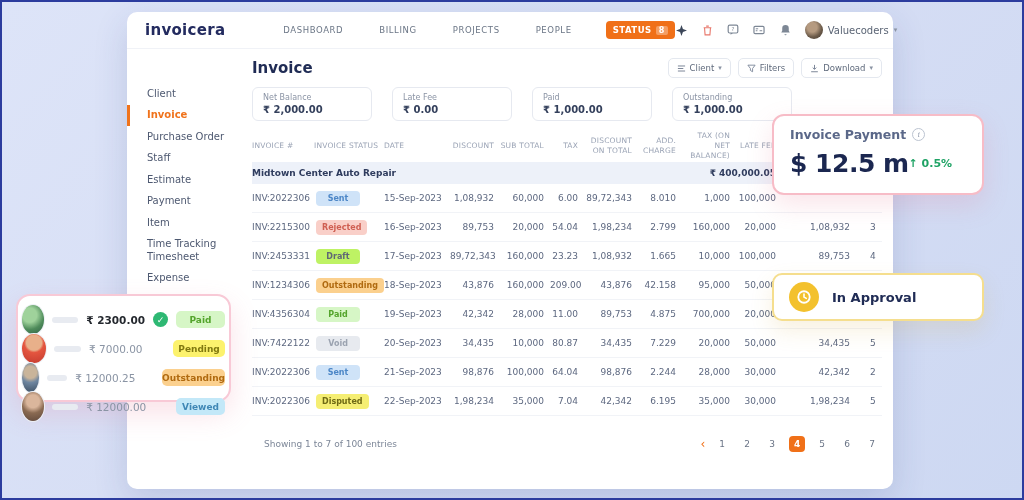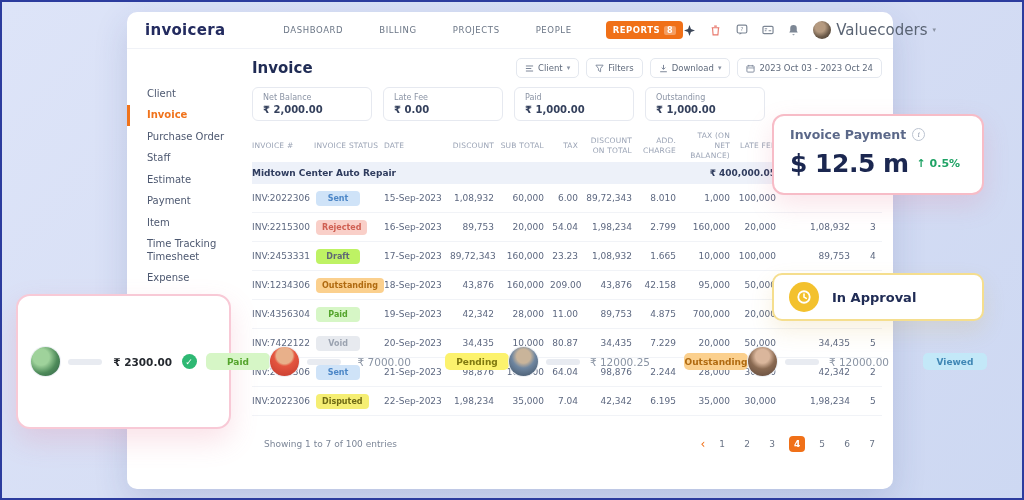--- a/index.html
+++ b/index.html
@@ -19,40 +19,40 @@
   .reports-btn { margin-left:34px; display:flex; align-items:center; gap:4px; background:#f07018;
                  color:#fff; font-size:8.5px; font-weight:700; letter-spacing:.5px;
                  padding:4px 7px; border-radius:4px; cursor:pointer; }
   .reports-badge { background:rgba(255,255,255,.32); border-radius:2px; padding:0 3px;
                    font-size:8px; }
   .nav-right { margin-left:auto; display:flex; align-items:center; gap:13px; }
   .nav-ico { width:13px; height:13px; display:flex; align-items:center; justify-content:center; cursor:pointer; }
   .user { display:flex; align-items:center; gap:5px; cursor:pointer; }
   .user-avatar { width:18px; height:18px; border-radius:50%;
                  background:radial-gradient(circle at 40% 35%,#b59a80 0 30%,#6c5b4a 60%,#3f352c); }
-  .user-name { font-size:15px; color:#5a6474; }
+  .user-name { font-size:10px; color:#5a6474; }
   .user-chev { font-size:7px; color:#8a93a3; }
   
   .content { display:flex; height:calc(100% - 37px); }
   .sidebar { width:118px; padding-top:34px; }
   .side-item { font-size:10px; color:#4d5870; padding:4.5px 8px 4.5px 17px;
                border-left:3px solid transparent; line-height:1.25; cursor:pointer; }
   .side-item.active { color:#f0731c; font-weight:700; border-left-color:#f0731c; }
   .main { flex:1; padding:8px 0 0 7px; position:relative; }
   .main-inner { width:630px; overflow:hidden; }
   
   .page-head { display:flex; align-items:center; justify-content:space-between; height:22px; }
   .page-title { font-size:15px; font-weight:700; color:#1f2b54; }
   .head-actions { display:flex; gap:7px; }
   .hbtn { display:flex; align-items:center; gap:4px; font-size:8.5px; color:#5f6a7c;
           border:1px solid #e4e8ef; border-radius:5px; padding:4px 8px; background:#fff;
           cursor:pointer; white-space:nowrap; }
   .chev { font-size:7px; color:#8a93a3; }
   
-  .cards { display:flex; gap:11px; margin-top:8px; }
+  .cards { display:flex; gap:20px; margin-top:8px; }
   .scard { width:120px; border:1px solid #e6e9f0; border-radius:6px; padding:5px 10px; }
   .scard .lbl { font-size:8px; color:#8b94a5; }
   .scard .val { font-size:10px; font-weight:700; color:#34405c; margin-top:2px; }
   
   .tgrid { display:grid; grid-template-columns:62px 70px 66px 50px 50px 34px 54px 44px 54px 46px 74px 40px;
            align-items:center; width:644px; }
   .thead { margin-top:10px; min-height:28px; }
   .thead span { font-size:7.5px; color:#9aa3b5; letter-spacing:.2px; white-space:pre-line;
                 line-height:1.3; }
   .num { text-align:right; padding-right:6px; }
@@ -75,32 +75,32 @@
   .parrow { color:#f07018; font-size:12px; cursor:pointer; }
   
   .pay-card { position:absolute; left:770px; top:112px; width:212px; height:81px; background:#fff;
               border:2px solid #f7bcc7; border-radius:12px; padding:11px 16px 0;
               box-shadow:0 10px 26px rgba(228,110,140,.18); }
   .pay-title-row { display:flex; align-items:center; gap:6px; }
   .pay-title { font-size:12.5px; font-weight:700; color:#5b6889; }
   .info-circle { width:13px; height:13px; border:1px solid #bcc4d1; border-radius:50%;
                  color:#9aa3b3; font-size:8px; font-style:italic; display:flex;
                  align-items:center; justify-content:center; font-family:"DejaVu Serif",serif; }
-  .pay-value-row { display:flex; align-items:center; gap:8px; margin-top:7px; }
+  .pay-value-row { display:flex; align-items:center; margin-top:7px; }
   .pay-value { font-size:25px; font-weight:800; color:#1b2750; letter-spacing:-.5px; }
   .pay-change { font-size:11px; font-weight:600; color:#1fa365; }
   .approval-card { position:absolute; left:770px; top:271px; width:212px; height:48px; background:#fff;
                    border:2px solid #f5de8e; border-radius:10px; display:flex; align-items:center;
                    gap:13px; padding:0 15px; box-shadow:0 10px 22px rgba(210,170,60,.16); }
   .approval-ico { width:30px; height:30px; border-radius:50%; background:#f3c12d;
                   display:flex; align-items:center; justify-content:center; }
   .approval-label { font-size:13px; font-weight:700; color:#202c55; }
-  .plist-card { position:absolute; left:14px; top:292px; width:215px; height:135px; background:#fff;
-                border:2px solid #f8c9d6; border-radius:14px; padding:9px 13px;
-                display:flex; flex-direction:row; justify-content:space-between;
+  .plist-card { position:absolute; left:14px; top:292px; width:215px; height:108px; background:#fff;
+                border:2px solid #f8c9d6; border-radius:14px; padding:9px 4px;
+                display:flex; flex-direction:column; justify-content:space-between;
                 box-shadow:0 12px 28px rgba(228,110,140,.2); }
   .prow { display:flex; align-items:center; gap:8px; }
   .avatar { width:29px; height:29px; border-radius:50%; box-shadow:0 0 0 1px #edf0f5; }
   .av0 { background:radial-gradient(circle at 35% 35%,#9fd29b 0 30%,#4e8b5a 60%,#2f5e46); }
   .av1 { background:radial-gradient(circle at 50% 30%,#e8b08a 0 32%,#e4553f 42%,#c23a2e); }
   .av2 { background:radial-gradient(circle at 50% 32%,#c9b49a 0 28%,#6f86a0 48%,#3d4f63); }
   .av3 { background:radial-gradient(circle at 50% 32%,#dab69c 0 28%,#8a6a52 52%,#5d463a); }
   .pbar { width:34px; height:6px; border-radius:3px; background:#e8ebf1; }
   .pamount { width:62px; text-align:right; font-size:10.5px; color:#8a94a4; white-space:nowrap; }
   .pamount.strong { color:#24282e; font-weight:700; }
@@ -119,21 +119,21 @@
 
     <div class="navbar">
       <div class="logo">invoicera</div>
       <div class="nav-menu" id="nav-menu">
           <div class="nav-item">DASHBOARD</div>
           <div class="nav-item">BILLING</div>
           <div class="nav-item">PROJECTS</div>
           <div class="nav-item">PEOPLE</div>
         </div>
       <div class="reports-btn">
-        <span>REPORTS</span>
+        <span>STATUS</span>
         <span class="reports-badge">8</span>
       </div>
       <div class="nav-right">
         <span class="nav-ico">
           <svg width="11" height="11" viewBox="0 0 10 10">
               <path d="M5 0L6.3 3.7 10 5 6.3 6.3 5 10 3.7 6.3 0 5 3.7 3.7z" fill="#3c4759"></path>
             </svg>
         </span>
         <span class="nav-ico">
           <svg width="11" height="11" viewBox="0 0 10 10">
@@ -201,27 +201,20 @@
                   </svg>
                 <span>Filters</span>
               </div>
               <div class="hbtn">
                 <svg width="9" height="9" viewBox="0 0 10 10">
                     <path d="M5 1v4.6M3 4l2 2 2-2M1.3 8.6h7.4" fill="none" stroke="#7b8698" stroke-width="1.1"></path>
                   </svg>
                 <span>Download</span>
                 <span class="chev">▾</span>
               </div>
-              <div class="hbtn">
-                <svg width="9" height="9" viewBox="0 0 10 10">
-                    <rect x="1" y="2" width="8" height="7" rx="1" fill="none" stroke="#7b8698" stroke-width="1"></rect>
-                    <path d="M3 1v2M7 1v2M1 4.4h8" stroke="#7b8698" stroke-width=".9"></path>
-                  </svg>
-                <span>2023 Oct 03 - 2023 Oct 24</span>
-              </div>
             </div>
           </div>
 
           <div class="cards" id="cards">
               <div class="scard">
                 <div class="lbl">Net Balance</div>
                 <div class="val">₹ 2,000.00</div>
               </div>
               <div class="scard">
                 <div class="lbl">Late Fee</div>

